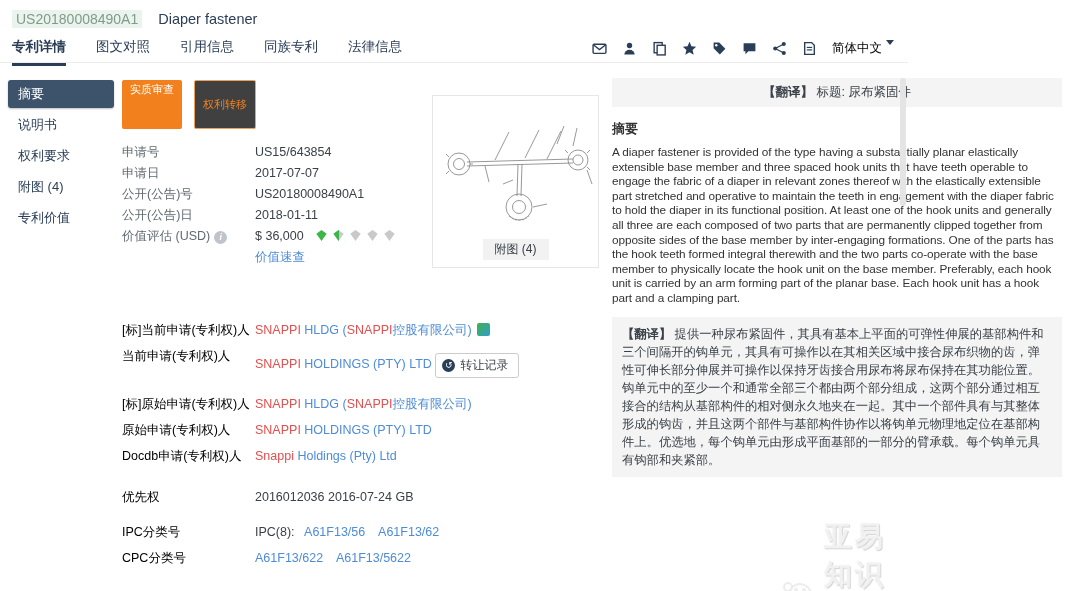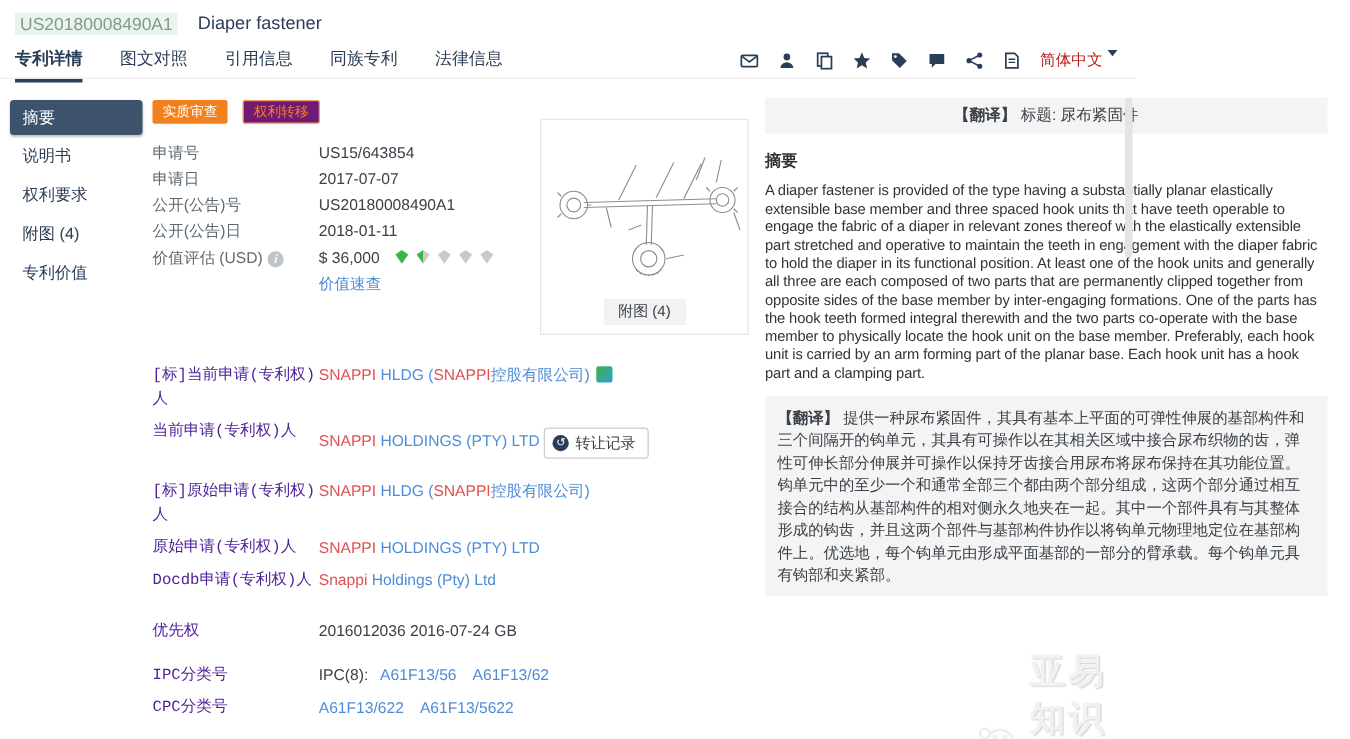--- a/index.html
+++ b/index.html
@@ -18,49 +18,49 @@
   
   .tabbar { position:absolute; top:38px; left:12px; right:0; height:25px;font-family:Liberation Mono, monospace; }
   .tabbar-border { position:absolute; top:62px; left:0; right:0; height:1px; background:#ececec; }
   .tabs { display:flex; gap:30px; }
   .tab { font-size:13.5px; color:#2b3e57; padding-bottom:7px; cursor:pointer; }
   .tab.active { font-weight:bold; border-bottom:3px solid #2b3e57; }
 
   .toolbar { position:absolute; top:40px; right:14px; display:flex; align-items:center; gap:15px; }
   .tb-icon { width:15px; height:15px; display:inline-block; cursor:pointer; }
   .tb-icon svg { width:15px; height:15px; display:block; }
-  .lang { display:flex; align-items:flex-start; gap:4px; font-size:12.5px; color:#b91c1c; cursor:pointer; }
+  .lang { display:flex; align-items:flex-start; gap:4px; font-size:12.5px; color:#000000; cursor:pointer; }
   .caret { width:0; height:0; border-left:4px solid transparent; border-right:4px solid transparent; border-top:5px solid #2b3e57; }
 
   
   .sidebar { position:absolute; left:8px; top:80px; width:106px; }
   .side-item { font-size:13px; color:#2b3e57; padding:5px 10px; margin-bottom:3px; cursor:pointer; border-radius:3px; }
   .side-item.active { background:#3d536b; color:#fff; box-shadow:0 1px 2px rgba(0,0,0,.25); }
 
   
   .middle { position:absolute; left:122px; top:80px; width:490px; }
   .badges { display:flex; gap:12px; margin-bottom:13px; }
   .badge-solid { background:#f2811d; color:#fff; font-size:11px; padding:2px 8px; border-radius:2px; }
-  .badge-outline { background:#701a75; color:#f2811d; border:1px solid #f0a05a; font-size:11px; padding:1px 8px; border-radius:2px; }
+  .badge-outline { background:#404040; color:#f2811d; border:1px solid #f0a05a; font-size:11px; padding:16px 8px; border-radius:2px; }
   .frow { display:flex; line-height:21px; font-size:12.5px; }
   .flabel { width:133px; flex-shrink:0; color:#606a72; }
   .fvalue { color:#3a4148; }
   .info-icon { display:inline-block; width:13px; height:13px; border-radius:50%; background:#bfc4cb; color:#fff;
                font-size:9px; line-height:13px; text-align:center; font-style:italic; font-weight:bold; margin-left:4px; cursor:pointer; }
   .gems { display:inline-flex; gap:4px; margin-left:8px; vertical-align:-2px; }
   .gem svg { width:13px; height:13px; display:block; }
   .gem-green polygon { fill:#3cb54a; }
   .gem-gray polygon { fill:#c9c9c9; }
   .gem-half polygon { fill:url(#halfGrad); }
   .link { color:#4e8cd8; text-decoration:none; cursor:pointer; }
   .hl { color:#e25050; }
 
   .party-section { margin-top:53px; font-size:12.5px; }
   .prow { display:flex; margin-bottom:7px; line-height:19px; }
-  .plabel { width:133px; flex-shrink:0; color:#4c1d95;font-family:Liberation Mono, monospace; }
+  .plabel { width:133px; flex-shrink:0; color:#000000; }
   .pvalue { max-width:355px; }
   .address { color:#3a4148; margin-top:1px; }
   .company-chip { display:inline-block; width:13px; height:13px; border-radius:2px; margin-left:5px; vertical-align:-2px;
                   background:linear-gradient(135deg,#43b04a 0%,#2e9fd0 100%); cursor:pointer; }
   .transfer-btn { display:inline-flex; align-items:center; gap:5px; border:1px solid #ccc; border-radius:3px;
                   padding:2px 10px 2px 6px; margin:6px 0 10px 0; font-size:12px; color:#3a4148; cursor:pointer; background:#fff; }
   .transfer-ico { width:13px; height:13px; border-radius:50%; background:#2b3e57; color:#fff; font-size:9px;
                   line-height:13px; text-align:center; }
   .gap-lg { margin-top:22px; }
   .gap-md { margin-top:16px; }

